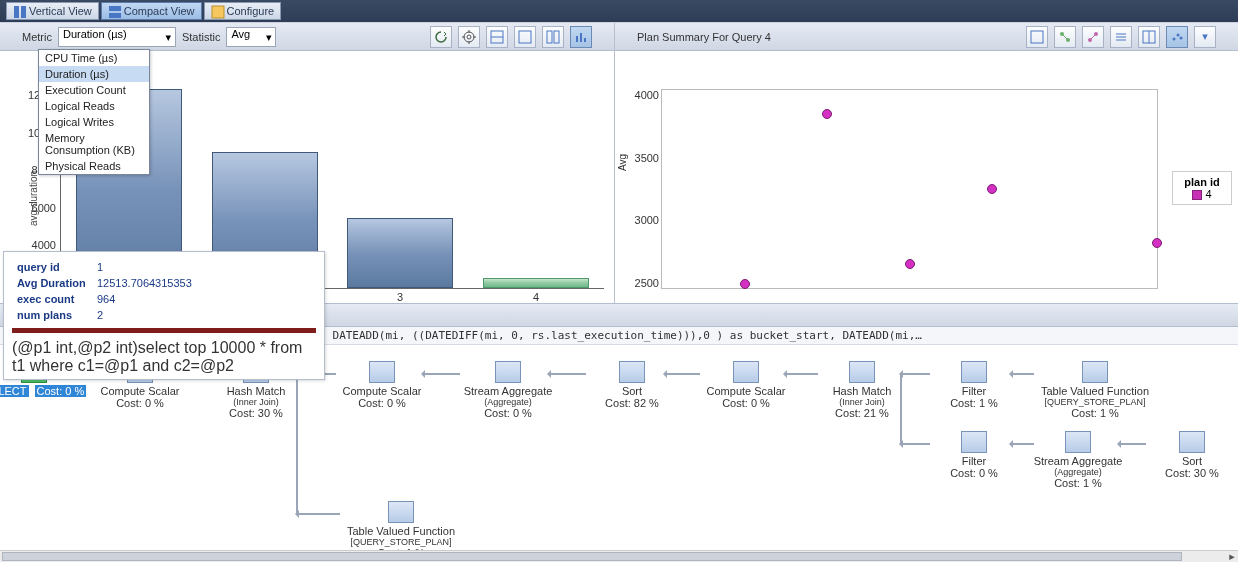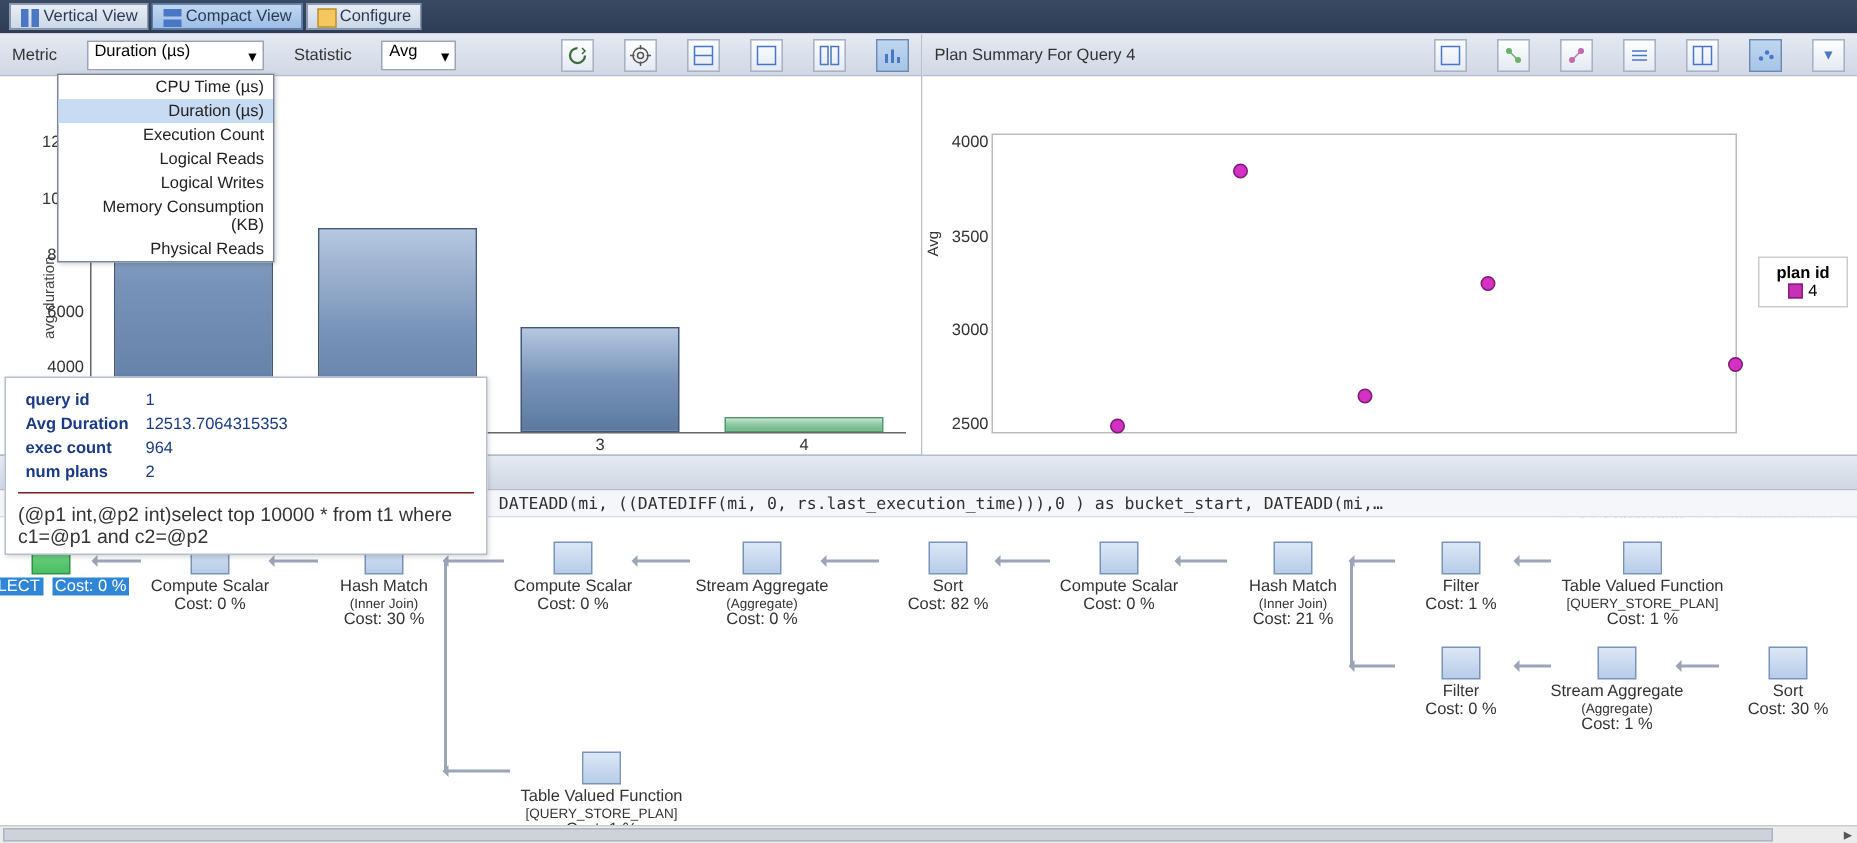--- a/index.html
+++ b/index.html
@@ -11,21 +11,21 @@
 .header .viewbtn { display:flex; align-items:center; gap:4px; padding:2px 6px; margin-left:2px; background:linear-gradient(#e9eef6,#ccd7e6); border:1px solid #8a99b2; color:#2a3a55; cursor:pointer; }
 .header .viewbtn.active { background:linear-gradient(#c2d8f2,#9bbde6); border-color:#5c7aa8; }
 .header .viewbtn .ico { width:12px; height:12px; display:inline-block; }
 
 
 .content { display:flex; height:303px; border-top:1px solid #ccd2e0; }
 .leftpane { width:615px; border-right:1px solid #b8c0d0; position:relative; }
 .rightpane { flex:1; position:relative; }
 
 
-.toolbar { height:28px; background:linear-gradient(#e5eaf3,#d0d7e4); border-bottom:1px solid #b3bdcd; display:flex; align-items:center; padding:0 8px; gap:20px; }
+.toolbar { height:28px; background:linear-gradient(#e5eaf3,#d0d7e4); border-bottom:1px solid #b3bdcd; display:flex; align-items:center; padding:0 22px; gap:6px; }
 .toolbar .lbl { color:#333; }
 .toolbar select, .toolbar .sel { height:20px; border:1px solid #9aa5b8; background:#fff; font-size:11px; padding:0 18px 0 4px; position:relative; }
 .toolbar .spacer { flex:1; }
 .toolbar .iconbtn { width:22px; height:22px; border:1px solid #a8b2c4; background:linear-gradient(#fdfefe,#e4eaf3); display:flex; align-items:center; justify-content:center; cursor:pointer; }
 .toolbar .iconbtn.active { background:linear-gradient(#c0d7f0,#a6c4e6); border-color:#6a8ab5; }
 
 
 .chartL { position:absolute; top:28px; left:0; right:0; bottom:0; background:#fff; }
 .yaxisL { position:absolute; left:6px; top:50px; bottom:30px; width:20px; display:flex; align-items:center; }
 .yaxisL .ylabel { transform:rotate(-90deg); white-space:nowrap; color:#444; font-size:10px; }
@@ -34,30 +34,30 @@
 .bar { position:absolute; bottom:0; background:linear-gradient(#b6c7e0 0%,#7893b9 50%,#5b799f 100%); border:1px solid #41587a; }
 .bar.green { background:linear-gradient(#c7e6cf,#8ec9a1,#6fb98a); border:1px solid #4e9a6d; }
 .xcatsL { position:absolute; left:60px; right:10px; top:240px; height:16px; display:flex; color:#333; font-size:10px; }
 .xcatsL span { flex:1; text-align:center; }
 
 
 .leftbottom { position:absolute; left:0; right:0; bottom:0; height:22px; background:linear-gradient(#e5eaf3,#d0d7e4); border-top:1px solid #b3bdcd; display:flex; }
 .leftbottom select { flex:1; margin:2px 4px; height:18px; border:1px solid #9aa5b8; }
 
 
-.dropdown { position:absolute; left:38px; top:49px; width:145px; background:#fff; border:1px solid #7a869c; z-index:50; box-shadow:1px 1px 3px rgba(0,0,0,0.2);text-align:right; }
+.dropdown { position:absolute; left:38px; top:49px; width:112px; background:#fff; border:1px solid #7a869c; z-index:50; box-shadow:1px 1px 3px rgba(0,0,0,0.2); }
 .dropdown .item { padding:2px 6px; color:#222; cursor:pointer; }
 .dropdown .item.sel { background:#c7dbf2; }
 
 
 .tooltip { position:absolute; left:3px; top:251px; width:322px; background:#fff; border:1px solid #b3bdcd; z-index:40; padding:6px 8px 4px 8px; box-shadow:1px 1px 3px rgba(0,0,0,0.15); }
 .tooltip table td { padding:1px 3px; font-size:11px; }
 .tooltip .k { color:#1a3a85; font-weight:bold; width:78px; }
 .tooltip .v { color:#1a3a85; }
-.tooltip .sql { color:#333; font-size:13px; padding-top:6px; border-top:1px solid #7f1d1d; margin-top:4px; }
+.tooltip .sql { color:#333; font-size:16px; padding-top:6px; border-top:5px solid #7f1d1d; margin-top:4px; }
 
 
 .chartR { position:absolute; top:28px; left:0; right:0; bottom:0; background:#fff; }
 .plotRwrap { position:absolute; left:46px; right:80px; top:38px; height:200px; }
 .plotR { position:absolute; inset:0; border:1px solid #bbb; }
 .ticksRy { position:absolute; left:10px; top:38px; height:200px; width:34px; display:flex; flex-direction:column; justify-content:space-between; text-align:right; font-size:10px; color:#333;}
 .ticksRx { position:absolute; left:46px; right:80px; top:240px; height:16px; display:flex; justify-content:space-between; font-size:10px; color:#333; }
 .legendR { position:absolute; right:6px; top:120px; width:60px; border:1px solid #ccc; padding:4px; font-size:10px; text-align:center; }
 .legendR .sw { display:inline-block; width:10px; height:10px; background:#c930b8; border:1px solid #832078; vertical-align:middle; margin-right:3px;}
 .ylabelR { position:absolute; left:2px; top:120px; transform:rotate(-90deg); transform-origin:left top; font-size:10px; color:#333; }

